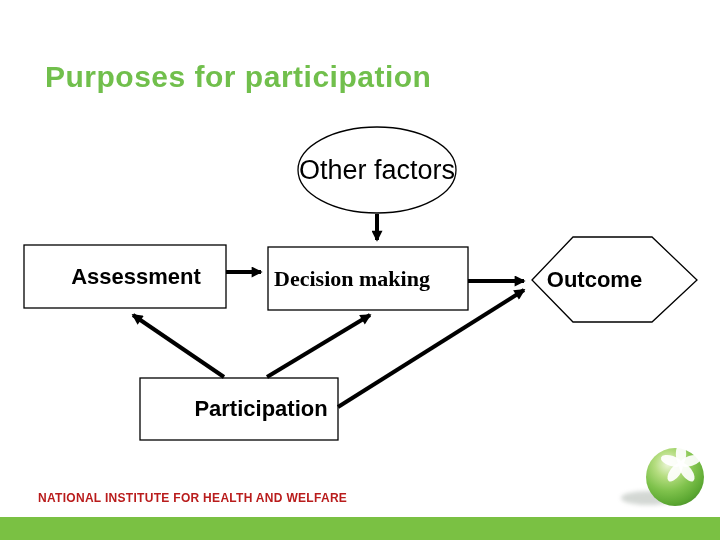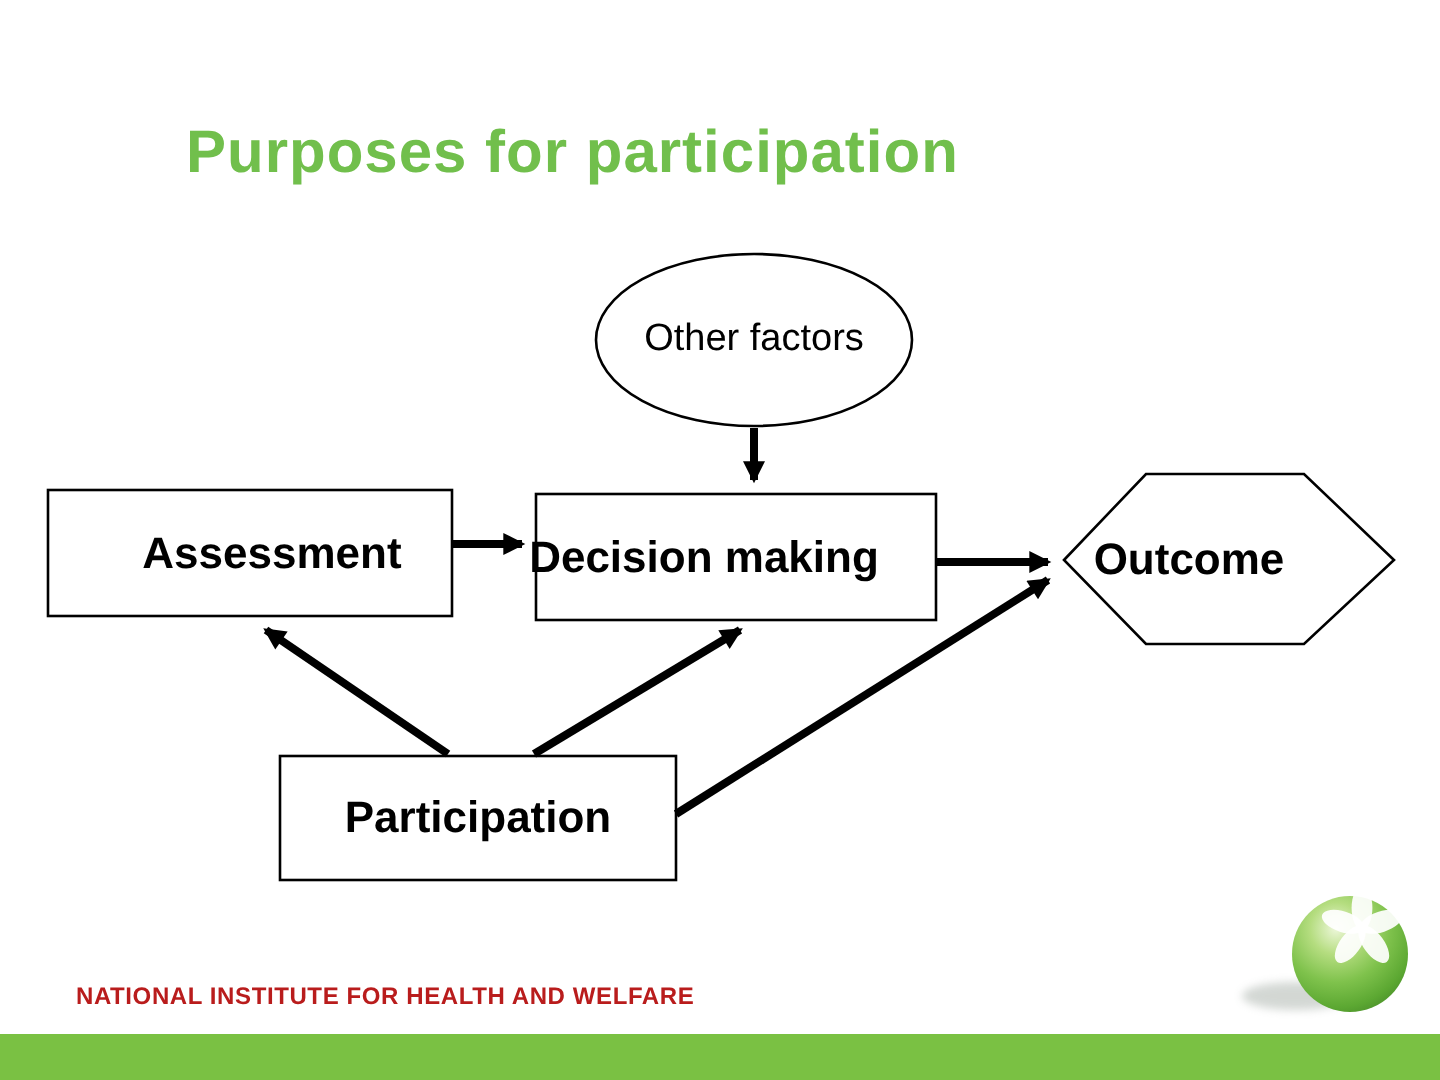--- a/index.html
+++ b/index.html
@@ -13,41 +13,40 @@
   }
   .title {
     position: absolute;
     left: 45px;
     top: 60px;
     font-size: 30px;
     font-weight: bold;
     color: #71BF4C;
     letter-spacing: 0.5px;
     white-space: nowrap;
-    margin-left: 48px;
   }
   .svg-layer {
     position: absolute;
     left: 0; top: 0;
     width: 720px; height: 540px;
   }
   .shape { fill: #ffffff; stroke: #000000; stroke-width: 1.3; }
   .edge  { stroke: #000000; stroke-width: 4; }
   .node-label {
     position: absolute;
     display: flex;
     align-items: center;
     justify-content: center;
     text-align: center;
     color: #000000;
     font-size: 22px;
     font-weight: bold;
     white-space: nowrap;
   }
-  .node-label.regular { font-weight: normal; font-size: 19px; }
+  .node-label.regular { font-weight: normal; font-size: 27px; }
   .footer-text {
     position: absolute;
     left: 38px;
     top: 491px;
     font-size: 12px;
     font-weight: bold;
     color: #b91c1c;
     letter-spacing: 0.3px;
     white-space: nowrap;
   }
@@ -105,20 +104,20 @@
         <ellipse cx="10" cy="0" rx="11" ry="5.2" fill="#FFFFFF" opacity="0.92" transform="rotate(-18)"></ellipse>
         <ellipse cx="10" cy="0" rx="11" ry="5.2" fill="#FFFFFF" opacity="0.92" transform="rotate(54)"></ellipse>
         <ellipse cx="10" cy="0" rx="11" ry="5.2" fill="#FFFFFF" opacity="0.92" transform="rotate(126)"></ellipse>
         <ellipse cx="10" cy="0" rx="11" ry="5.2" fill="#FFFFFF" opacity="0.92" transform="rotate(198)"></ellipse>
       </g>
     </g>
   </svg>
 
   <div class="node-label regular" style="left:298px; top:148px; width:158px; height:44px;">Other factors</div>
   <div class="node-label" style="left:16px; top:245px; width:240px; height:63px;">Assessment</div>
-  <div class="node-label" style="left:268px; top:247px; width:168px; height:63px;">Decision making</div>
+  <div class="node-label" style="left:268px; top:247px; width:168px; height:63px;font-family:Liberation Serif, serif;">Decision making</div>
   <div class="node-label" style="left:512px; top:250px; width:165px; height:60px;">Outcome</div>
-  <div class="node-label" style="left:140px; top:378px; width:198px; height:62px;">Participation</div>
+  <div class="node-label" style="left:140px; top:378px; width:198px; height:62px;padding-left:22px;">Participation</div>
 
   <div class="footer-text">NATIONAL INSTITUTE FOR HEALTH AND WELFARE</div>
   <div class="bottom-bar"></div>
 
 </div>
 
 </body></html>

